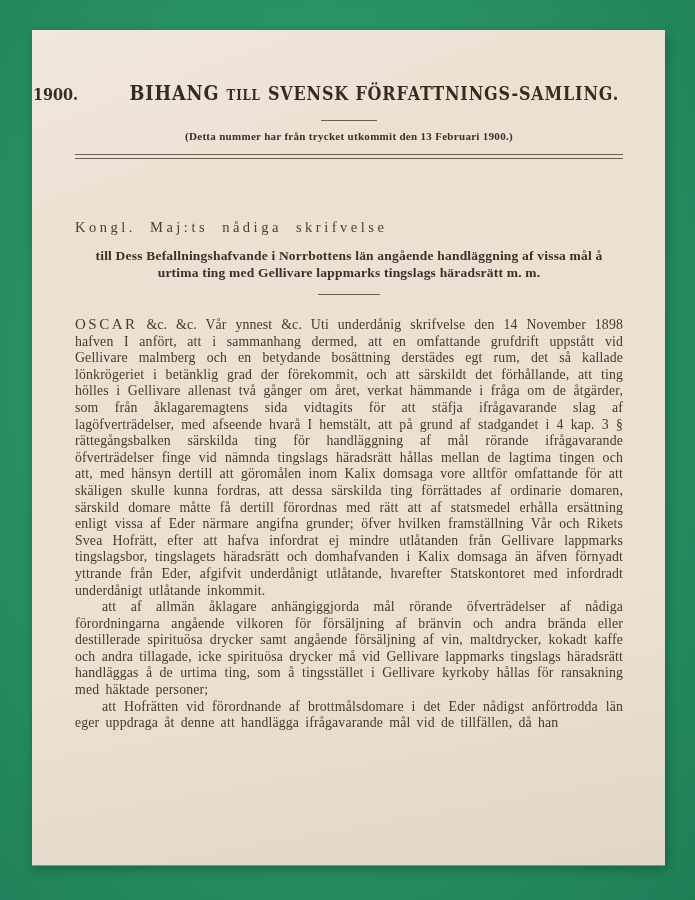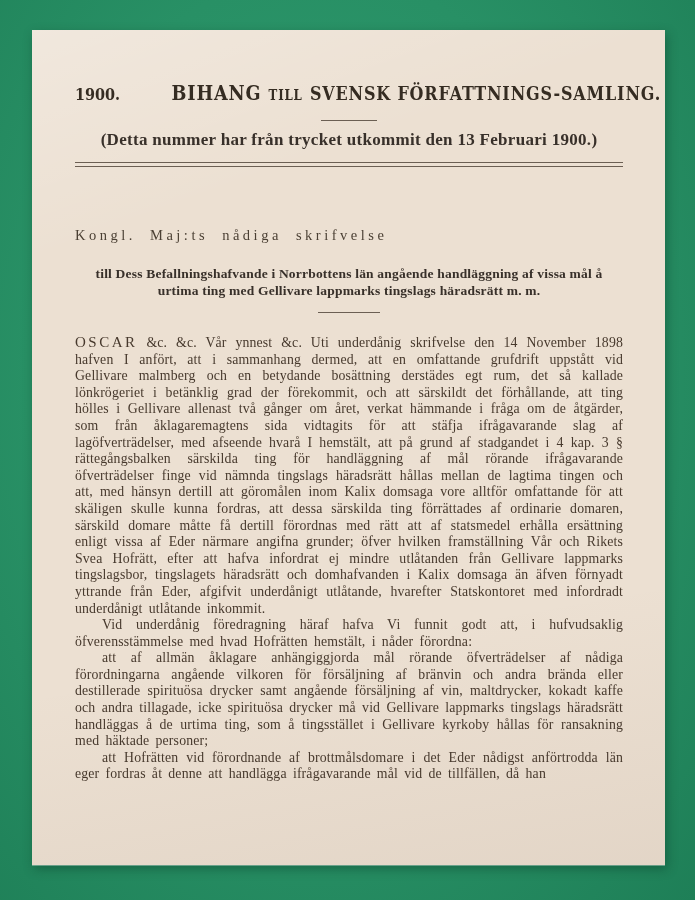--- a/index.html
+++ b/index.html
@@ -25,21 +25,21 @@
       linear-gradient(350deg, rgba(120,90,70,0.08) 0%, rgba(120,90,70,0) 30%),
       #ece0d2;
     box-shadow: 0 1px 0 rgba(255,255,255,0.35), 2px 4px 10px rgba(0,40,25,0.35);
     box-sizing: border-box;
     padding: 50px 42px 0 43px;
     color: #4a3c2f;
   }
   
   .masthead {
     display: flex;
-    justify-content: space-between;
+    justify-content: center;
     align-items: baseline;
     color: #352c22;
   }
   .mh-year {
     font-family: "DejaVu Serif", serif;
     font-weight: 700;
     font-size: 16px;
     display: inline-block;
     transform: scaleX(0.9);
     transform-origin: left bottom;
@@ -68,35 +68,35 @@
     height: 3px;
     border-top: 1px solid #6b5f53;
     border-bottom: 1px solid #6b5f53;
     margin-top: 12px;
   }
   
   .notice {
     margin-top: 9px;
     text-align: center;
     font-weight: 700;
-    font-size: 17px;
+    font-size: 11px;
     color: #38302a;
     letter-spacing: 0.3px;
   }
   
   .heading {
     margin-top: 60px;
     text-align: left;
     font-size: 14.5px;
     letter-spacing: 3.5px;
     word-spacing: 7px;
     color: #4a3f33;
   }
   .subheading {
-    margin: 21px auto 0 auto;
+    margin: 11px auto 0 auto;
     max-width: 570px;
     text-align: center;
     font-weight: 700;
     font-size: 13.5px;
     line-height: 17px;
     color: #38302a;
     letter-spacing: 0.2px;
   }
   
   .bodytext {
@@ -142,18 +142,17 @@
   <div class="rule-double"></div>
 
   <div class="heading">Kongl. Maj:ts nådiga skrifvelse</div>
 
   <div class="subheading">till Dess Befallningshafvande i Norrbottens län angående handläggning af vissa mål å urtima ting med Gellivare lappmarks tingslags häradsrätt m. m.</div>
 
   <div class="rule-short lower"></div>
 
   <div class="bodytext">
     <p><span class="lead-caps">OSCAR</span><span> &amp;c. &amp;c.  Vår ynnest &amp;c.  Uti underdånig skrifvelse den 14 November 1898 hafven I anfört, att i sammanhang dermed, att en omfattande grufdrift uppstått vid Gellivare malmberg och en betydande bosättning derstädes egt rum, det så kallade lönkrögeriet i betänklig grad der förekommit, och att särskildt det förhållande, att ting hölles i Gellivare allenast två gånger om året, verkat hämmande i fråga om de åtgärder, som från åklagaremagtens sida vidtagits för att stäfja ifrågavarande slag af lagöfverträdelser, med afseende hvarå I hemstält, att på grund af stadgandet i 4 kap. 3 § rättegångsbalken särskilda ting för handläggning af mål rörande ifrågavarande öfverträdelser finge vid nämnda tingslags häradsrätt hållas mellan de lagtima tingen och att, med hänsyn dertill att göromålen inom Kalix domsaga vore alltför omfattande för att skäligen skulle kunna fordras, att dessa särskilda ting förrättades af ordinarie domaren, särskild domare måtte få dertill förordnas med rätt att af statsmedel erhålla ersättning enligt vissa af Eder närmare angifna grunder; öfver hvilken framställning Vår och Rikets Svea Hofrätt, efter att hafva infordrat ej mindre utlåtanden från Gellivare lappmarks tingslagsbor, tingslagets häradsrätt och domhafvanden i Kalix domsaga än äfven förnyadt yttrande från Eder, afgifvit underdånigt utlåtande, hvarefter Statskontoret med infordradt underdånigt utlåtande inkommit.</span></p>
-    <p class="indent">Vid underdånig föredragning häraf hafva Vi funnit godt att, i hufvudsaklig öfverensstämmelse med hvad Hofrätten hemstält, i nåder förordna:</p>
     <p class="indent">att af allmän åklagare anhängiggjorda mål rörande öfverträdelser af nådiga förordningarna angående vilkoren för försäljning af bränvin och andra brända eller destillerade spirituösa drycker samt angående försäljning af vin, maltdrycker, kokadt kaffe och andra tillagade, icke spirituösa drycker må vid Gellivare lappmarks tingslags häradsrätt handläggas å de urtima ting, som å tingsstället i Gellivare kyrkoby hållas för ransakning med häktade personer;</p>
-    <p class="indent">att Hofrätten vid förordnande af brottmålsdomare i det Eder nådigst anförtrodda län eger fordras åt denne att handlägga ifrågavarande mål vid de tillfällen, då han</p>
+    <p class="indent">att Hofrätten vid förordnande af brottmålsdomare i det Eder nådigst anförtrodda län eger uppdraga åt denne att handlägga ifrågavarande mål vid de tillfällen, då han</p>
   </div>
 
 </div>
 
 </body></html>

